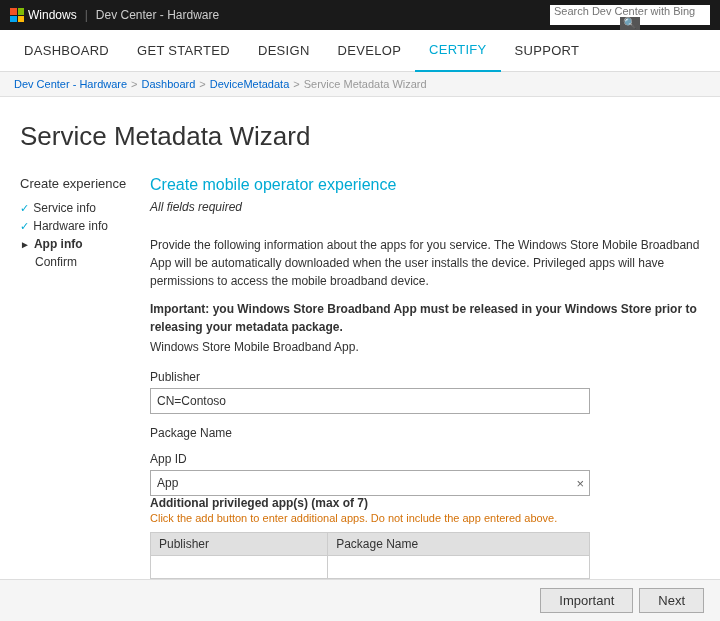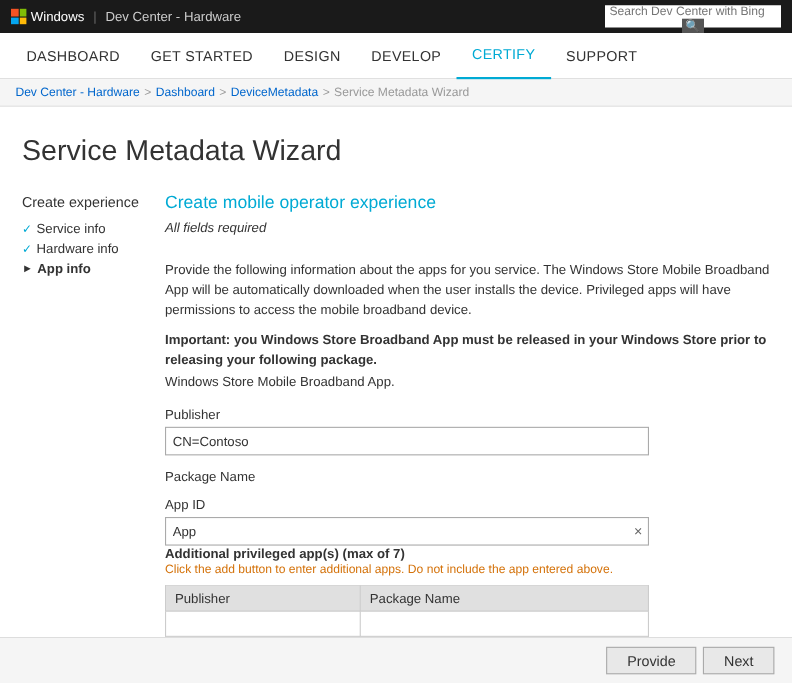--- a/index.html
+++ b/index.html
@@ -340,28 +340,32 @@
         <span>Service info</span>
       </div>
       <div class="sidebar-item">
         <span class="check">✓</span>
         <span>Hardware info</span>
       </div>
       <div class="sidebar-item current">
         <span class="arrow">►</span>
         <span>App info</span>
       </div>
+      <div class="sidebar-item">
+        <span style="width:11px;display:inline-block"></span>
+        <span>Confirm</span>
+      </div>
     </div>
 
     <div class="form-area">
       <div class="form-section-title">Create mobile operator experience</div>
       <div class="fields-required">All fields required</div>
       <div class="description-text">Provide the following information about the apps for you service. The Windows Store Mobile Broadband App will be automatically downloaded when the user installs the device. Privileged apps will have permissions to access the mobile broadband device.</div>
       <div class="important-text">
-        <strong>Important: you Windows Store Broadband App must be released in your Windows Store prior to releasing your following package.</strong>
+        <strong>Important: you Windows Store Broadband App must be released in your Windows Store prior to releasing your metadata package.</strong>
       </div>
       <div class="broadband-label">Windows Store Mobile Broadband App.</div>
 
       <div class="field-label">Publisher</div>
       <input class="field-input" type="text" value="CN=Contoso" style="">
 
       <div class="field-label">Package Name</div>
 
       <div class="field-label">App ID</div>
       <div class="app-id-wrapper">
@@ -390,15 +394,15 @@
         </tbody>
       </table>
       <div style="display:flex; justify-content:flex-end; width:440px; margin-top:4px;">
         <button class="add-btn">Add</button>
       </div>
     </div>
   </div>
 </div>
 
 <div class="bottom-bar">
-  <button class="btn-prev">Provide</button>
+  <button class="btn-prev">Important</button>
   <button class="btn-next">Next</button>
 </div>
 
 </body></html>

